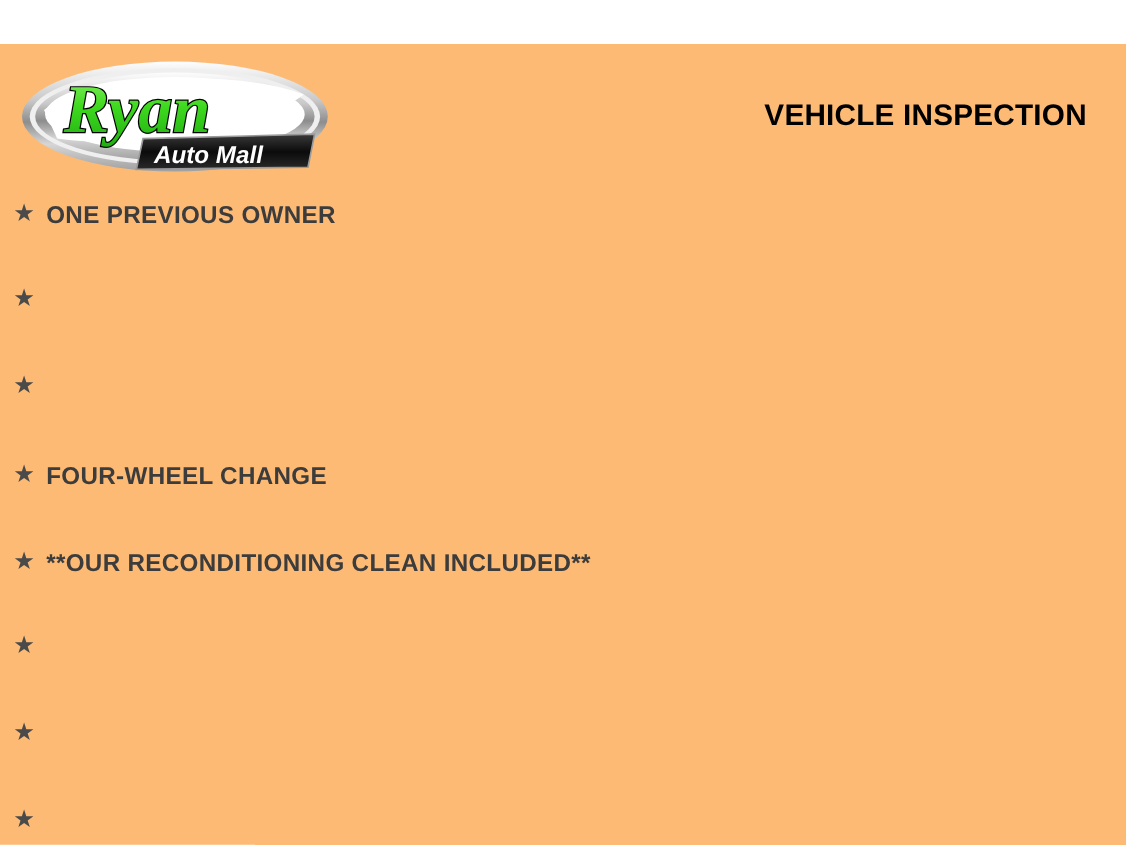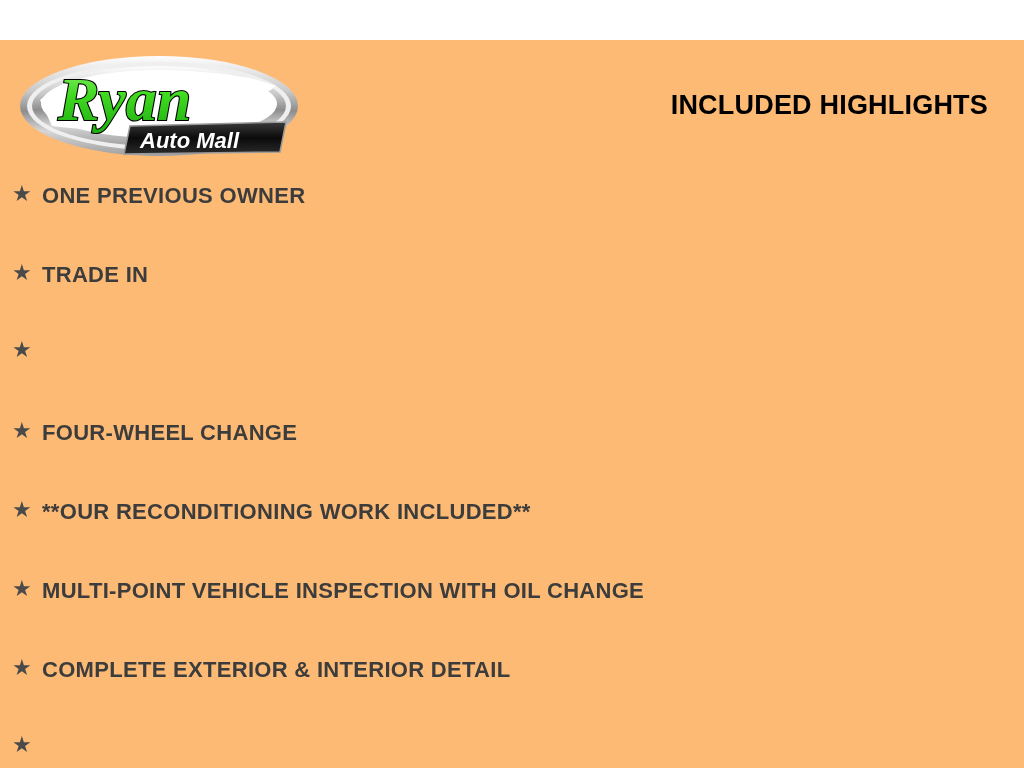--- a/index.html
+++ b/index.html
@@ -126,49 +126,46 @@
 
         <path d="M22 48 C60 16 200 10 258 34 C230 58 120 86 34 74 Z" fill="#ffffff"></path>
 
         <text x="40" y="68" font-family="'Liberation Serif', serif" font-size="62" font-style="italic" font-weight="bold" fill="url(#greengrad)" stroke="#000000" stroke-width="2.2" paint-order="stroke">Ryan</text>
 
         <path d="M112 74 L268 70 L262 100 L106 102 Z" fill="url(#blackband)" stroke="#9a9a9a" stroke-width="1.5"></path>
         <text x="122" y="96" font-family="'Liberation Sans', sans-serif" font-size="22" font-style="italic" font-weight="bold" fill="#ffffff">Auto Mall</text>
       </svg>
     </div>
 
-    <div class="page-title">INCLUDED HIGHLIGHTS</div>
+    <div class="page-title">VEHICLE INSPECTION</div>
   </div>
 
   <ul class="highlights">
     <li class="highlight-item">
       <span class="bullet-star">★</span>
       <span class="highlight-text">ONE PREVIOUS OWNER</span>
     </li>
     <li class="highlight-item">
       <span class="bullet-star">★</span>
-      <span class="highlight-text">TRADE IN</span>
     </li>
     <li class="highlight-item">
       <span class="bullet-star">★</span>
     </li>
     <li class="highlight-item">
       <span class="bullet-star">★</span>
       <span class="highlight-text">FOUR-WHEEL CHANGE</span>
     </li>
     <li class="highlight-item">
       <span class="bullet-star">★</span>
-      <span class="highlight-text">**OUR RECONDITIONING WORK INCLUDED**</span>
+      <span class="highlight-text">**OUR RECONDITIONING CLEAN INCLUDED**</span>
     </li>
     <li class="highlight-item">
       <span class="bullet-star">★</span>
-      <span class="highlight-text">MULTI-POINT VEHICLE INSPECTION WITH OIL CHANGE</span>
     </li>
     <li class="highlight-item">
       <span class="bullet-star">★</span>
-      <span class="highlight-text">COMPLETE EXTERIOR &amp; INTERIOR DETAIL</span>
     </li>
     <li class="highlight-item">
       <span class="bullet-star">★</span>
     </li>
   </ul>
 
 </div>
 
 </body></html>

